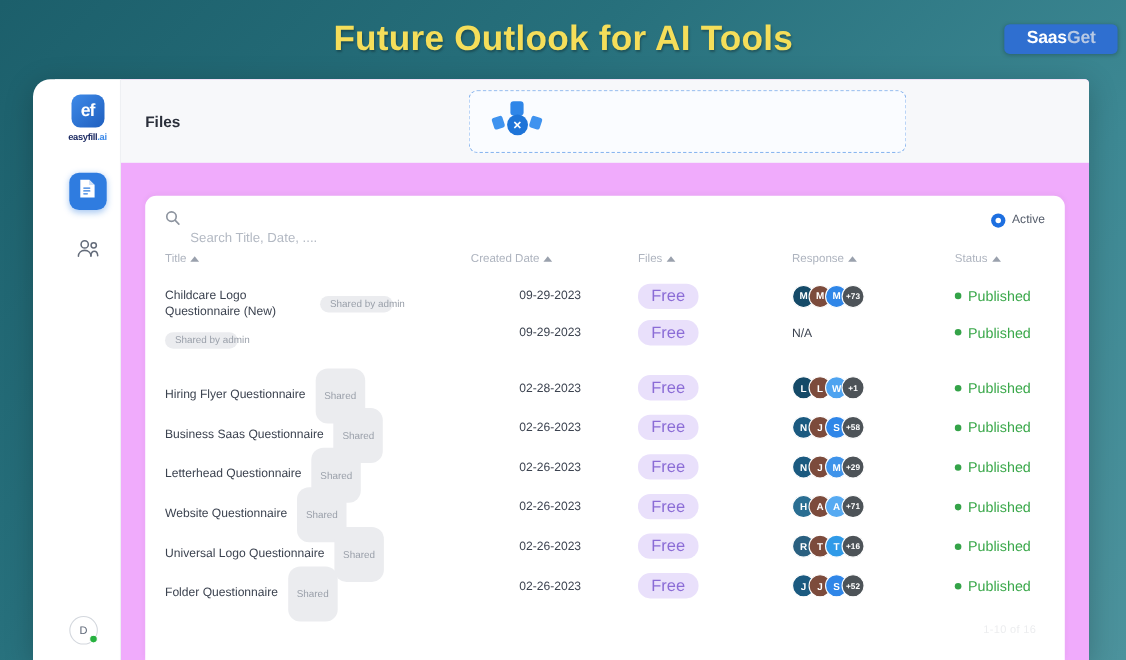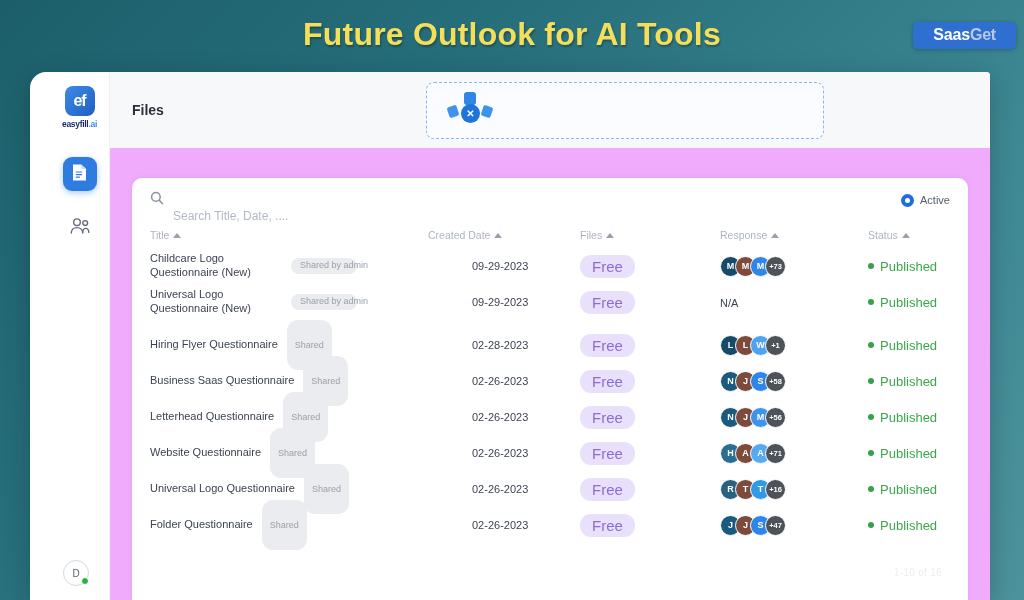--- a/index.html
+++ b/index.html
@@ -142,21 +142,21 @@
     grid-template-columns:278px 152px 140px 148px 120px;
     align-items:center;padding:0 18px;
   }
   #head-row{height:26px;}
   .th{font-size:10.5px;color:#aeb4bf;display:flex;align-items:center;gap:4px;}
   .caret{
     width:0;height:0;border-left:4px solid transparent;border-right:4px solid transparent;
     border-bottom:5px solid #9aa1ad;display:inline-block;
   }
   .body-row{height:36px;}
-  .cell-title{display:flex;align-items:center;gap:9px;min-width:0;}
+  .cell-title{display:flex;align-items:center;gap:9px;min-width:0;margin-top:15px;}
   .t-name{font-size:11px;color:#3c4350;line-height:1.25;}
   .badge-shared{
     font-size:9px;color:#9aa0aa;background:#ebecef;
     border-radius:11px;padding:20px 8px;white-space:nowrap;
   }
   .badge-shared.two{padding:2px 9px;line-height:1.25;text-align:left;}
   .c-date{font-size:11px;color:#3c4350;padding-left:44px;}
   .badge-free{
     font-size:15px;color:#8b6cd6;background:#e9e0fb;
     border-radius:11px;padding:3px 12px;display:inline-block;
@@ -297,21 +297,20 @@
                 <span class="av more">+73</span>
               </div>
             </div>
             <div class="status">
               <span class="dot"></span>
               <span class="lbl">Published</span>
             </div>
           </div>
           <div class="row body-row">
             <div class="cell-title">
-              <div class="t-name" style="max-width: 132px;">Universal Logo Questionnaire (New)</div>
               <div class="badge-shared two" style="max-width: 66px;">Shared by admin</div>
             </div>
             <div class="c-date">09-29-2023</div>
             <div><span class="badge-free">Free</span></div>
             <div><span class="cell-na">N/A</span></div>
             <div class="status">
               <span class="dot"></span>
               <span class="lbl">Published</span>
             </div>
           </div>
@@ -360,21 +359,21 @@
               <div class="t-name">Letterhead Questionnaire</div>
               <div class="badge-shared">Shared</div>
             </div>
             <div class="c-date">02-26-2023</div>
             <div><span class="badge-free">Free</span></div>
             <div>
               <div class="avatars">
                 <span class="av" style="background: rgb(27, 90, 128);">N</span>
                 <span class="av" style="background: rgb(124, 75, 60);">J</span>
                 <span class="av" style="background: rgb(62, 147, 234);">M</span>
-                <span class="av more">+56</span>
+                <span class="av more">+29</span>
               </div>
             </div>
             <div class="status">
               <span class="dot"></span>
               <span class="lbl">Published</span>
             </div>
           </div>
           <div class="row body-row">
             <div class="cell-title">
               <div class="t-name">Website Questionnaire</div>
@@ -420,21 +419,21 @@
               <div class="t-name">Folder Questionnaire</div>
               <div class="badge-shared">Shared</div>
             </div>
             <div class="c-date">02-26-2023</div>
             <div><span class="badge-free">Free</span></div>
             <div>
               <div class="avatars">
                 <span class="av" style="background: rgb(27, 90, 128);">J</span>
                 <span class="av" style="background: rgb(124, 75, 60);">J</span>
                 <span class="av" style="background: rgb(47, 134, 232);">S</span>
-                <span class="av more">+47</span>
+                <span class="av more">+52</span>
               </div>
             </div>
             <div class="status">
               <span class="dot"></span>
               <span class="lbl">Published</span>
             </div>
           </div>
         </div>
 
       <div id="pagination">1-10 of 16</div>

